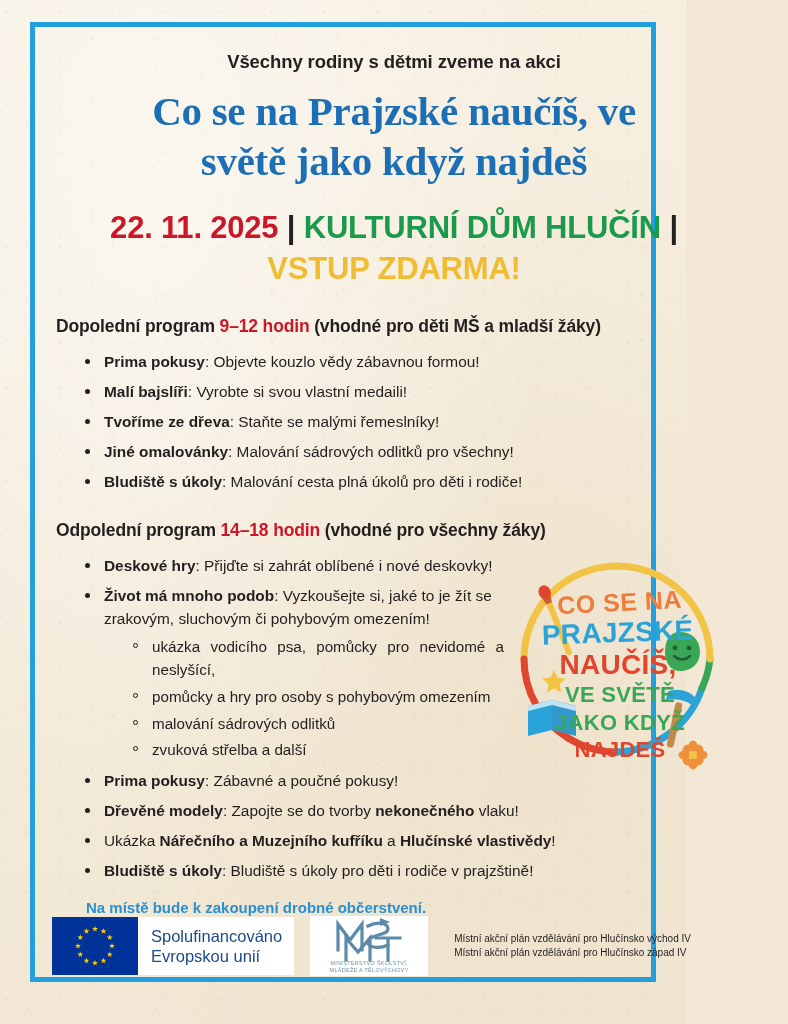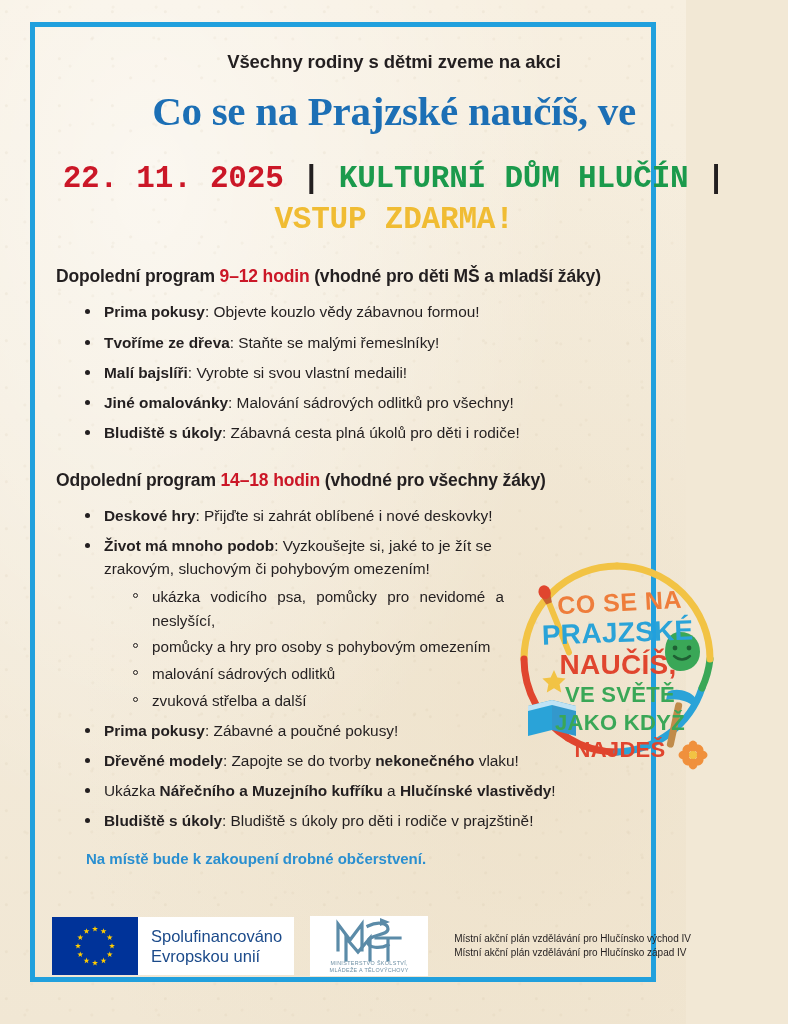--- a/index.html
+++ b/index.html
@@ -66,21 +66,21 @@
     font-family: "Liberation Serif", serif;
     font-weight: bold;
     font-size: 41px;
     line-height: 1.21;
     color: #1c6fb5;
     margin: 14px 0 0 0;
     letter-spacing: -0.3px;
   }
   .infoline {
     text-align: center;
-    font-family: Liberation Mono, monospace;
+    font-family: Liberation Sans, sans-serif;
     font-weight: bold;
     font-size: 31px;
     line-height: 1.32;
     margin: 22px 0 0 0;
     letter-spacing: -0.2px;
   }
   .c-red  { color: #cb1727; }
   .c-green{ color: #1b9a4c; }
   .c-yellow{ color: #f0bc33; }
   .c-sep  { color: #231f20; font-weight: bold; }
@@ -229,40 +229,41 @@
 <div class="poster">
   <div class="paper-grain"></div>
   <div class="frame"></div>
 
   <div class="content">
 
     <div class="kicker">Všechny rodiny s dětmi zveme na akci</div>
 
     <div class="main-title">
       <span>Co se na Prajzské naučíš, ve</span><br>
+      <span>světě jako když najdeš</span>
     </div>
 
     <div class="infoline">
       <span class="c-red">22. 11. 2025</span>
       <span class="c-sep">|</span>
       <span class="c-green">KULTURNÍ DŮM HLUČÍN</span>
       <span class="c-sep">|</span><br>
       <span class="c-yellow">VSTUP ZDARMA!</span>
     </div>
 
     <div class="section-head">
       <span>Dopolední program </span><span class="hours">9–12 hodin</span><span> (vhodné pro děti MŠ a mladší žáky)</span>
     </div>
 
     <ul class="bullets">
       <li><b>Prima pokusy</b><span>: Objevte kouzlo vědy zábavnou formou!</span></li>
+      <li><b>Malí bajslíři</b><span>: Vyrobte si svou vlastní medaili!</span></li>
       <li><b>Tvoříme ze dřeva</b><span>: Staňte se malými řemeslníky!</span></li>
-      <li><b>Malí bajslíři</b><span>: Vyrobte si svou vlastní medaili!</span></li>
       <li><b>Jiné omalovánky</b><span>: Malování sádrových odlitků pro všechny!</span></li>
-      <li><b>Bludiště s úkoly</b><span>: Zábavná cesta plná úkolů pro děti i rodiče!</span></li>
+      <li><b>Bludiště s úkoly</b><span>: Malování cesta plná úkolů pro děti i rodiče!</span></li>
     </ul>
 
     <div class="section-head">
       <span>Odpolední program </span><span class="hours">14–18 hodin</span><span> (vhodné pro všechny žáky)</span>
     </div>
 
     <ul class="bullets">
       <li><b>Deskové hry</b><span>: Přijďte si zahrát oblíbené i nové deskovky!</span></li>
       <li class="narrow">
         <b>Život má mnoho podob</b><span>: Vyzkoušejte si, jaké to je žít se zrakovým, sluchovým či pohybovým omezením!</span>

